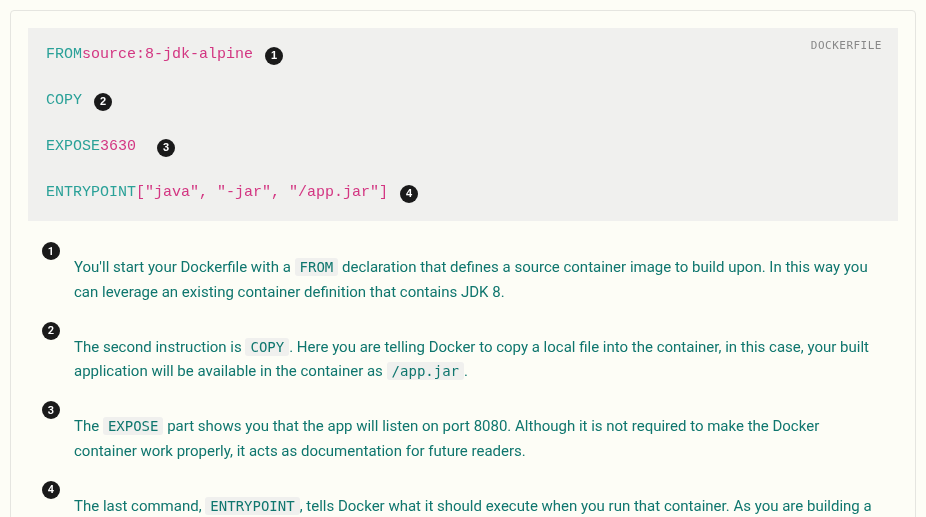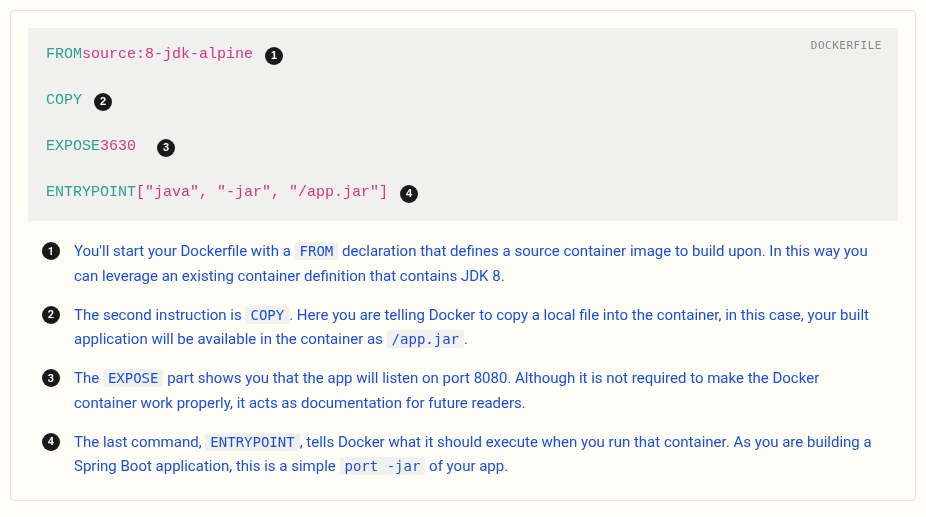--- a/index.html
+++ b/index.html
@@ -78,21 +78,22 @@
     font-size: 11px;
     font-weight: 600;
     margin-right: 14px;
     margin-top: 3px;
     flex-shrink: 0;
   }
   .exp-text {
     flex: 1;
     font-size: 15px;
     line-height: 1.65;
-    color: #1d4ed8;
+    color: #0f766e;
+    margin-top: 16px;
   }
   .inline-code {
     background: #f0f0ee;
     padding: 1px 5px;
     border-radius: 3px;
     font-family: "SFMono-Regular", Consolas, monospace;
     font-size: 14px;
   }
 </style>
 </head>

